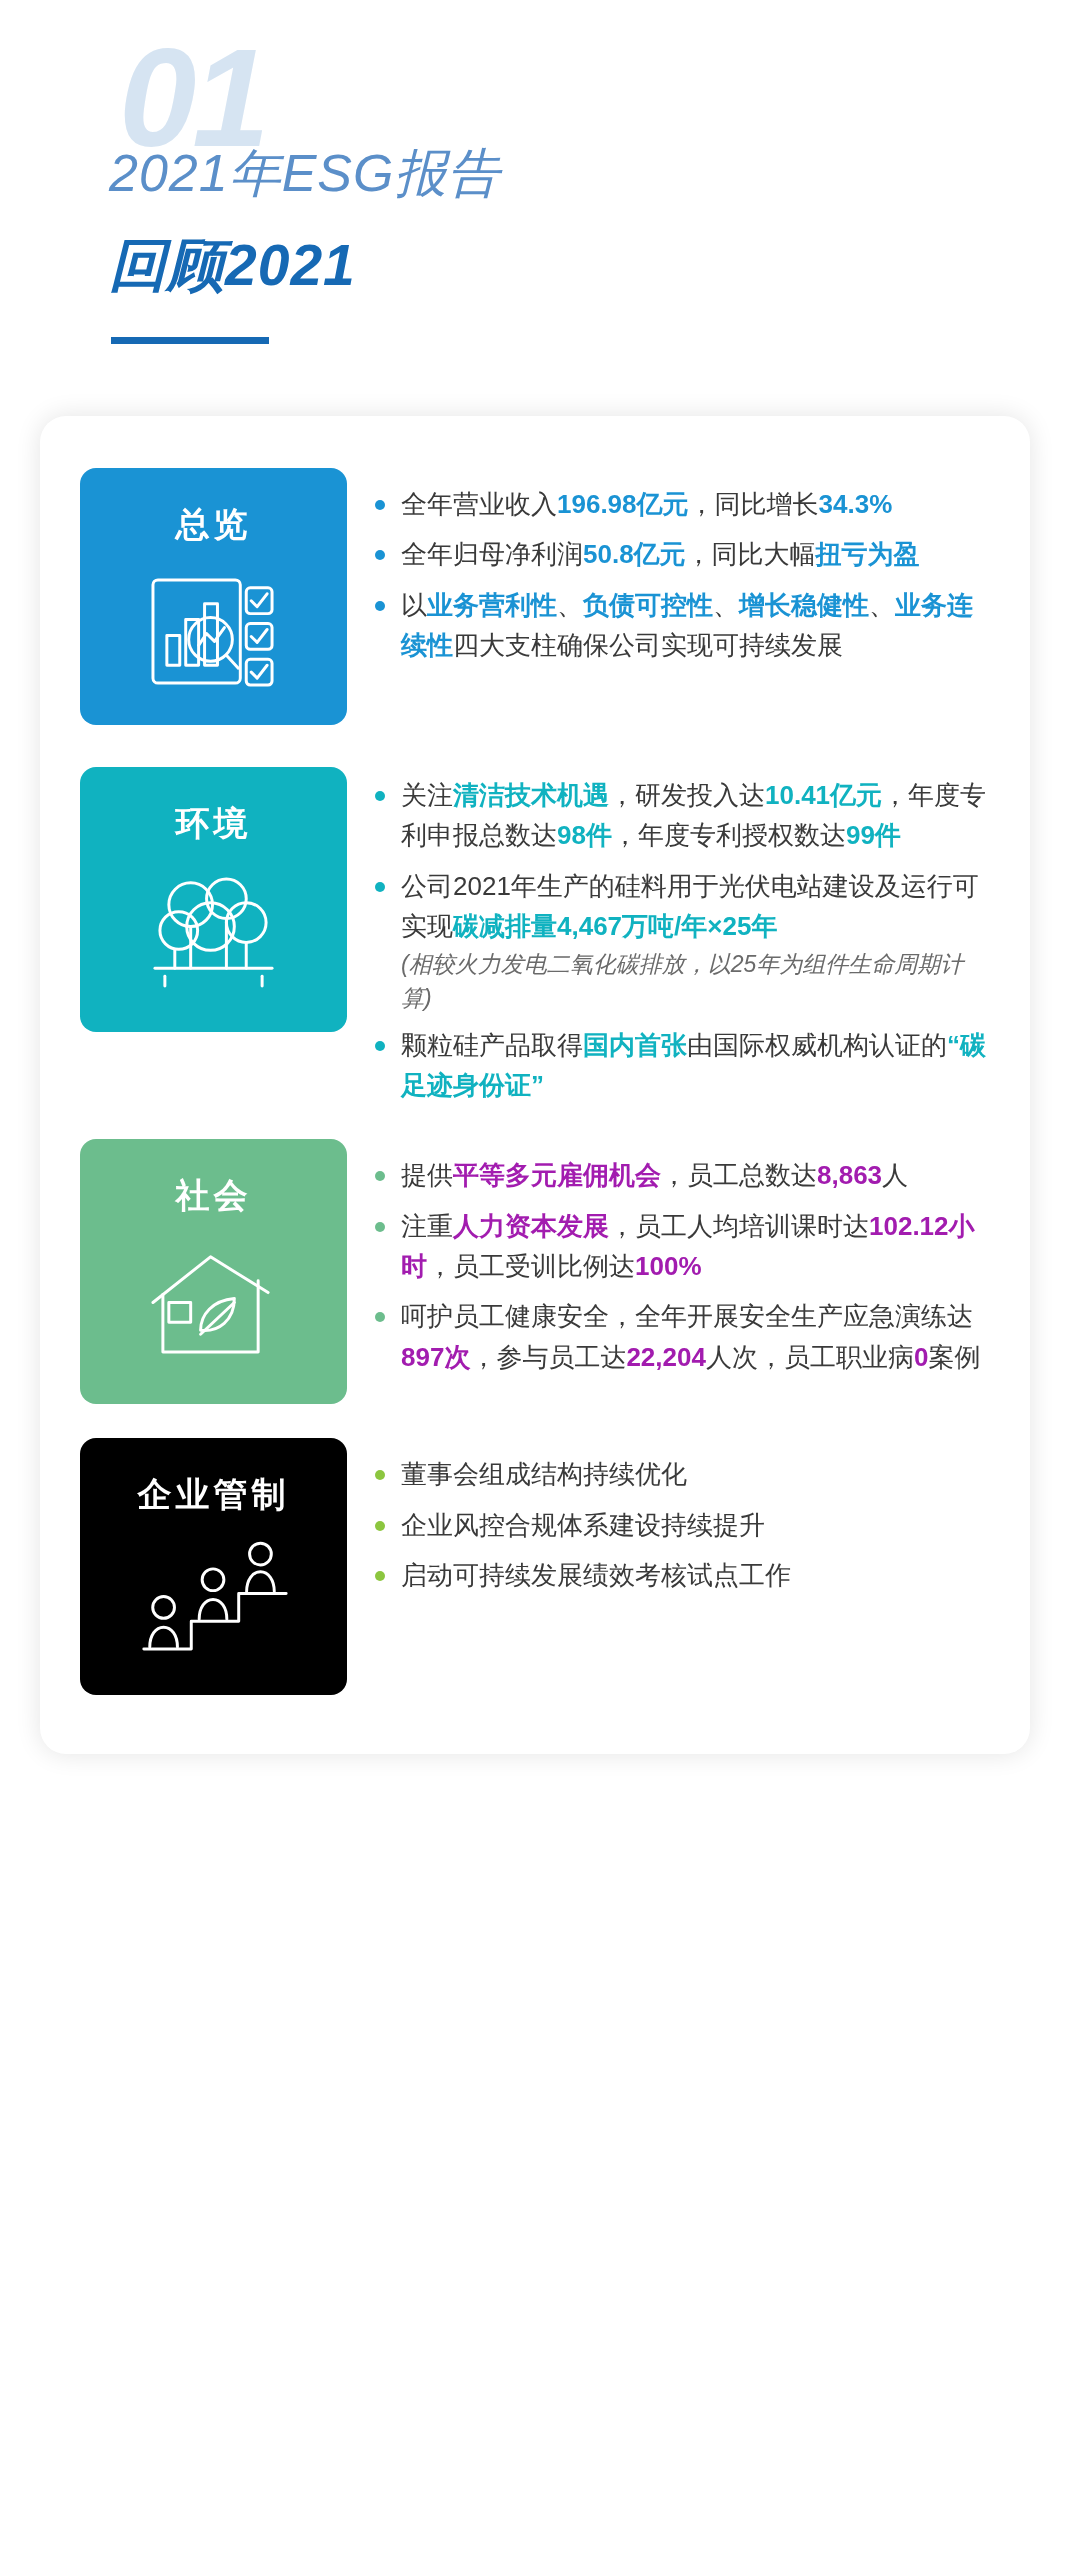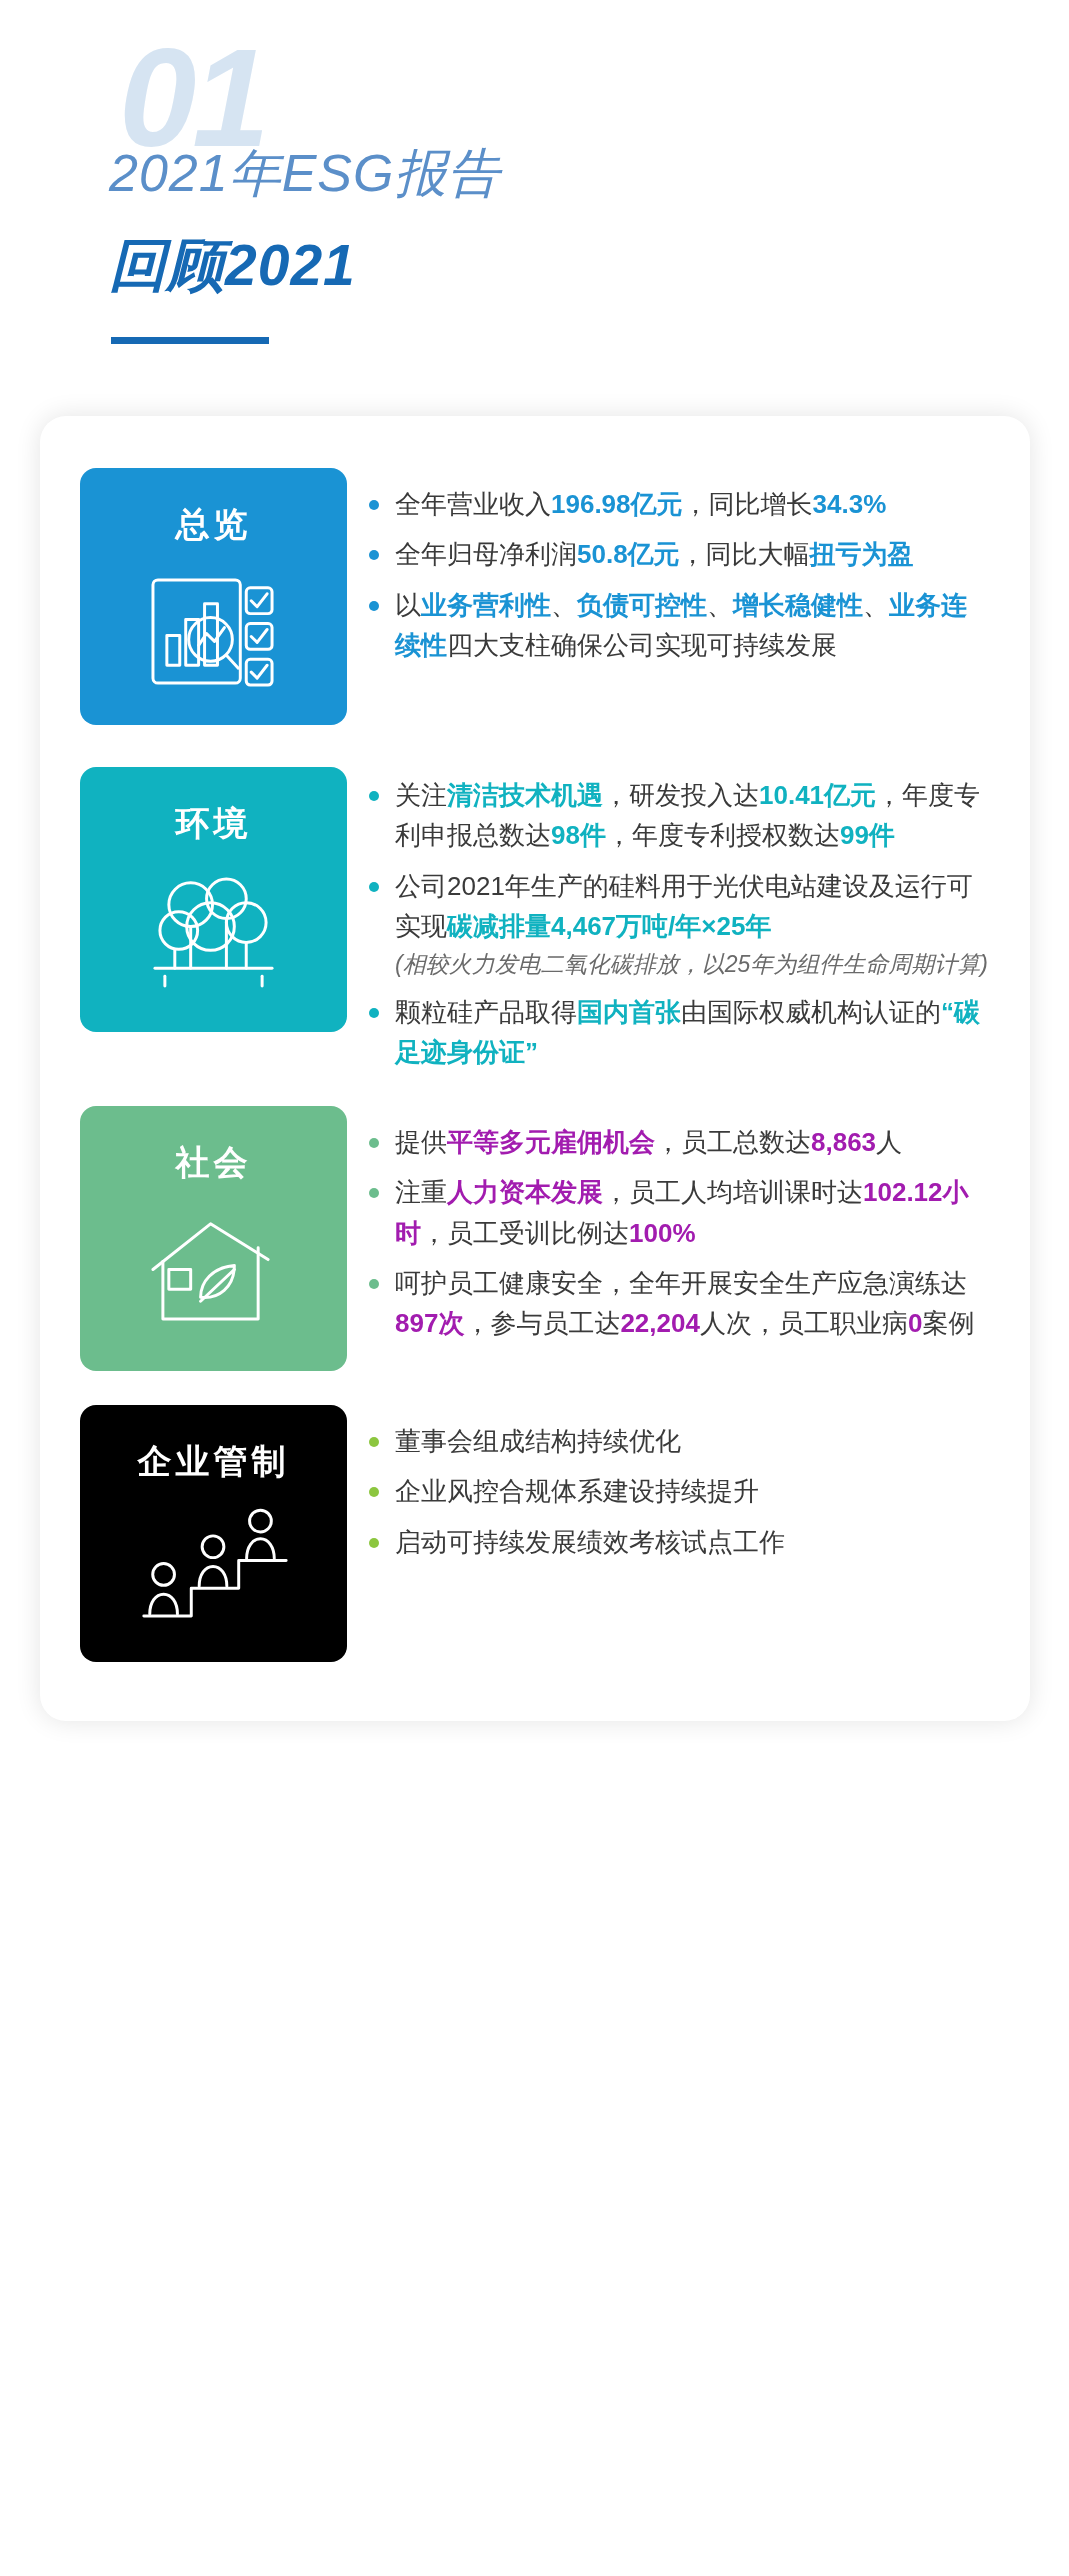--- a/index.html
+++ b/index.html
@@ -93,21 +93,21 @@
     font-size: 34px;
     font-weight: bold;
     letter-spacing: 4px;
     margin-bottom: 18px;
     white-space: nowrap;
   }
   .badge-icon { display: block; }
 
   .bullets {
     flex: 1 1 auto;
-    padding-left: 22px;
+    padding-left: 28px;
     padding-top: 16px;
   }
   .bullet {
     display: flex;
     align-items: flex-start;
     margin-bottom: 10px;
     font-size: 26px;
     line-height: 1.55;
     color: #3a3a3a;
   }

